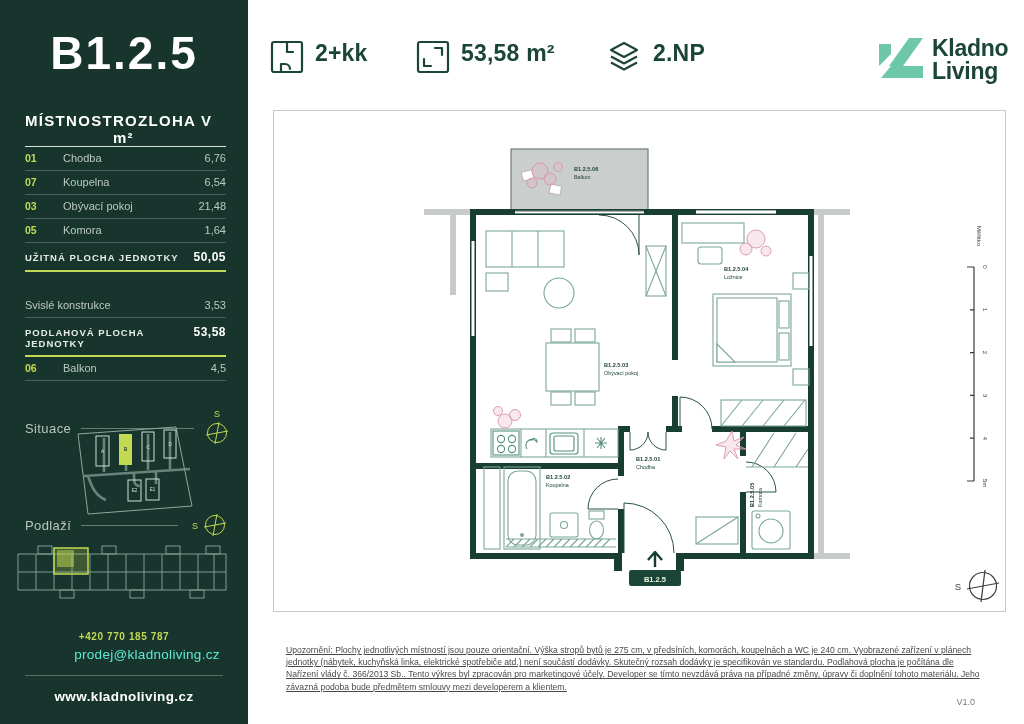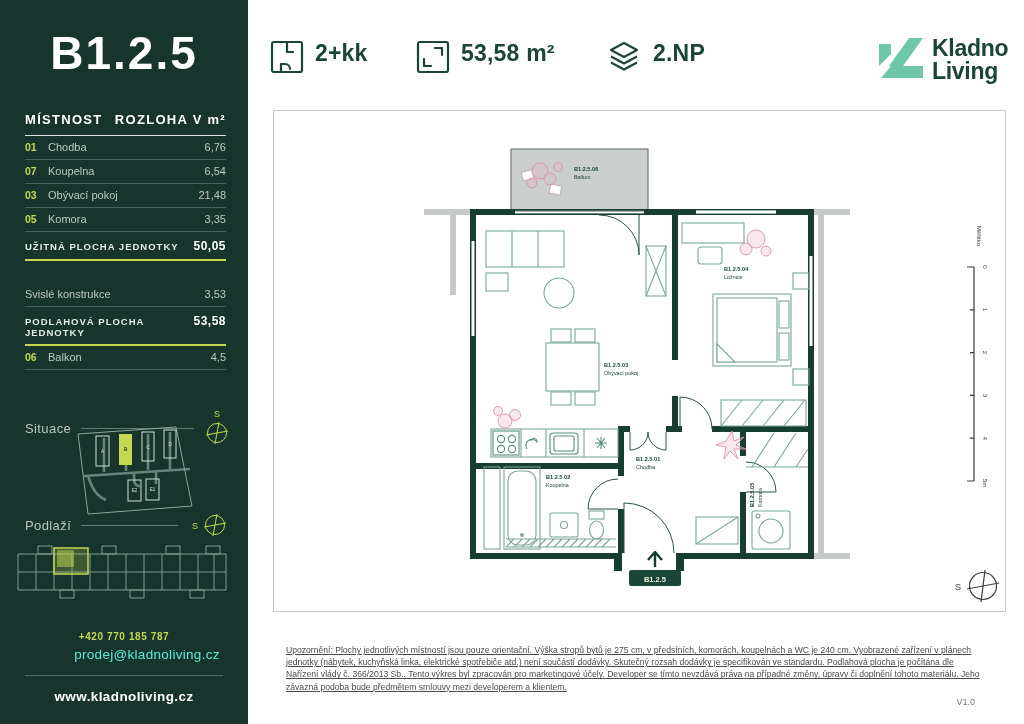--- a/index.html
+++ b/index.html
@@ -2,23 +2,23 @@
 <html><head>
 <meta charset="utf-8">
 <style>
   * { box-sizing: border-box; margin:0; padding:0; }
   html,body { width:1024px; height:724px; background:#fff; font-family:"Liberation Sans",sans-serif; overflow:hidden; position:relative; }
 
   
   .sidebar { position:absolute; left:0; top:0; width:248px; height:724px; background:#17352c; color:#fff; }
   .unit-title { text-align:center; padding-top:26px; font-size:46px; font-weight:600; letter-spacing:2px; color:#ffffff; }
   .table { position:absolute; left:25px; right:22px; top:112px; }
-  .t-head { display:flex; justify-content:space-between; font-size:13px; font-weight:700; letter-spacing:1.3px; color:#fff; padding-bottom:8px; border-bottom:1px solid rgba(255,255,255,.85); }
+  .t-head { display:flex; justify-content:space-between; font-size:15px; font-weight:700; letter-spacing:1.3px; color:#fff; border-bottom:1px solid rgba(255,255,255,.85); }
   .t-row { display:flex; align-items:baseline; font-size:11px; color:#bcc9c2; padding:5px 0 6px 0; border-bottom:1px solid rgba(255,255,255,.22); }
-  .t-row .num { color:#c3d952; font-weight:700; width:23px; font-size:10.5px; }
+  .t-row .num { color:#c3d952; font-weight:700; width:38px; font-size:10.5px; }
   .t-row .nm { flex:1; }
   .t-sum { display:flex; justify-content:space-between; align-items:baseline; padding:7px 0 6px 0; border-bottom:2px solid #c3d952; font-size:9.5px; font-weight:700; letter-spacing:1px; color:#e4ece7; }
   .t-sum .val { font-size:12px; color:#fff; letter-spacing:.5px; }
   .t-gap { height:22px; }
 
   .map-label-row { position:absolute; left:25px; right:18px; display:flex; align-items:center; gap:10px; }
   .map-label { font-size:13px; color:#b9c6bf; letter-spacing:.4px; }
   .map-line { flex:1; height:1px; background:rgba(255,255,255,.35); }
   .row-situace { top:408px; }
   .row-podlazi { top:512px; }
@@ -88,21 +88,21 @@
       <span class="val">6,54</span>
     </div>
     <div class="t-row">
       <span class="num">03</span>
       <span class="nm">Obývací pokoj</span>
       <span class="val">21,48</span>
     </div>
     <div class="t-row">
       <span class="num">05</span>
       <span class="nm">Komora</span>
-      <span class="val">3,35</span>
+      <span class="val">1,64</span>
     </div>
     <div class="t-sum">
       <span>UŽITNÁ PLOCHA JEDNOTKY</span>
       <span class="val">50,05</span>
     </div>
     <div class="t-gap"></div>
     <div class="t-row">
       <span class="nm">Svislé konstrukce</span>
       <span class="val">3,53</span>
     </div>

